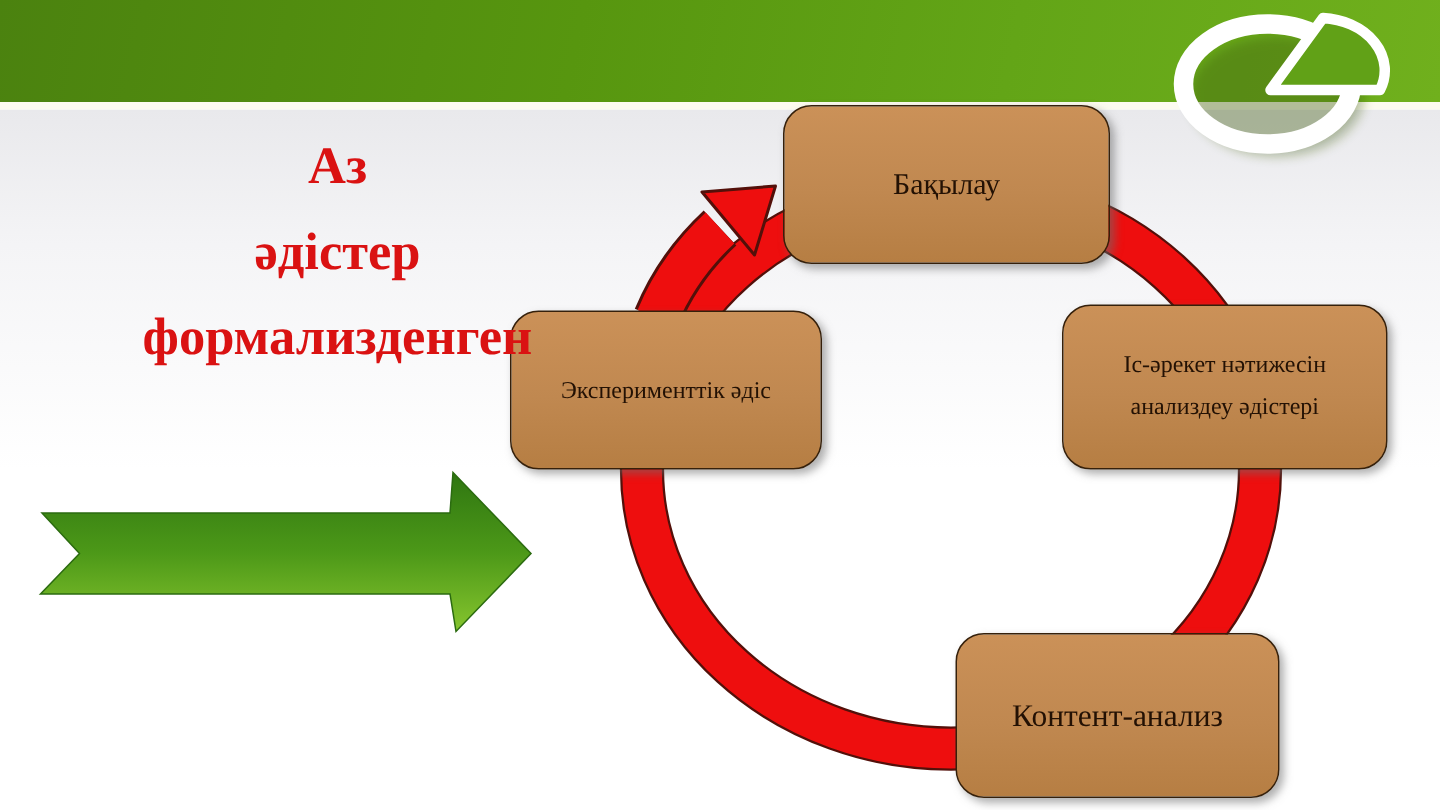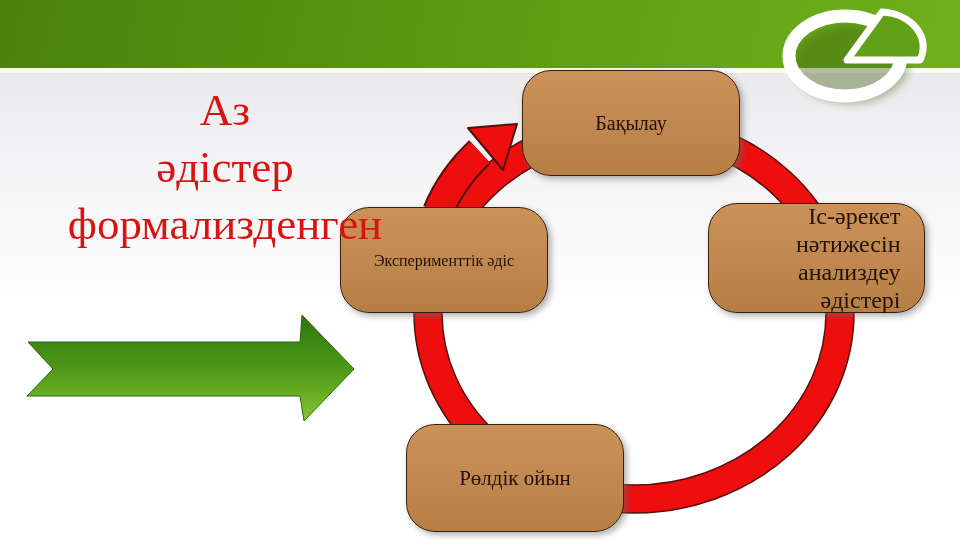--- a/index.html
+++ b/index.html
@@ -23,38 +23,38 @@
   .content-area{
     position:absolute;left:0;top:73px;width:960px;height:467px;
     background:linear-gradient(180deg,#e9e9ec 0px,#f4f4f6 90px,#ffffff 240px);
     z-index:0;
   }
 
   
   .title{
     position:absolute;left:15px;top:82px;width:420px;
     text-align:center;z-index:4;
-    font-weight:normal;font-size:45px;line-height:57px;color:#da1212;
+    font-weight:bold;font-size:35px;line-height:57px;color:#da1212;
   }
 
   
   .diagram-svg{position:absolute;left:0;top:0;z-index:2;}
 
   
   .node{
     position:absolute;z-index:3;box-sizing:border-box;
-    border:1.5px solid #35200b;border-radius:29px;
+    border:1.5px solid #35200b;border-radius:19px;
     background:linear-gradient(180deg,#cb9158 0%,#c08850 55%,#b67e43 100%);
     box-shadow:3px 3px 6px rgba(110,110,110,0.55);
     display:flex;align-items:center;justify-content:center;
-    text-align:right;color:#231104;padding:4px 8px;
+    text-align:center;color:#231104;padding:4px 8px;
   }
   .node .lbl{display:block;}
   .node-top        {left:522px;top:70px; width:218px;height:106px;font-size:20px;}
-  .node-right      {left:708px;top:203px;width:217px;height:110px;font-size:24px;line-height:28px;}
+  .node-right      {left:708px;top:203px;width:217px;height:110px;font-size:16px;line-height:28px;}
   .node-right .lbl {max-width:168px;}
   .node-bottomright{left:637px;top:422px;width:216px;height:110px;font-size:21px;}
   .node-bottomleft {left:406px;top:424px;width:218px;height:108px;font-size:21px;}
   .node-left       {left:340px;top:207px;width:208px;height:106px;font-size:16px;line-height:29px;}
   .node-left .lbl  {max-width:150px;}
 
   
   .logo-svg{position:absolute;left:0;top:0;z-index:5;}
 </style>
 </head>
@@ -91,22 +91,22 @@
 
     <polygon points="517,124 503,170 468,128" fill="#ee0e0e" stroke="#53100a" stroke-width="2" stroke-linejoin="round"></polygon>
   </svg>
 
   <div class="node node-top">
     <span class="lbl">Бақылау</span>
   </div>
   <div class="node node-right">
     <span class="lbl">Іс-әрекет нәтижесін анализдеу әдістері</span>
   </div>
-  <div class="node node-bottomleft">
-    <span class="lbl">Рөлдік ойын</span>
+  <div class="node node-bottomright">
+    <span class="lbl">Контент-анализ</span>
   </div>
   <div class="node node-left">
     <span class="lbl">Эксперименттік әдіс</span>
   </div>
 
   <svg class="logo-svg" width="960" height="540" viewBox="0 0 960 540">
     <defs>
       <filter id="logoBlur" x="-40%" y="-40%" width="180%" height="180%">
         <feGaussianBlur stdDeviation="4"></feGaussianBlur>
       </filter>

